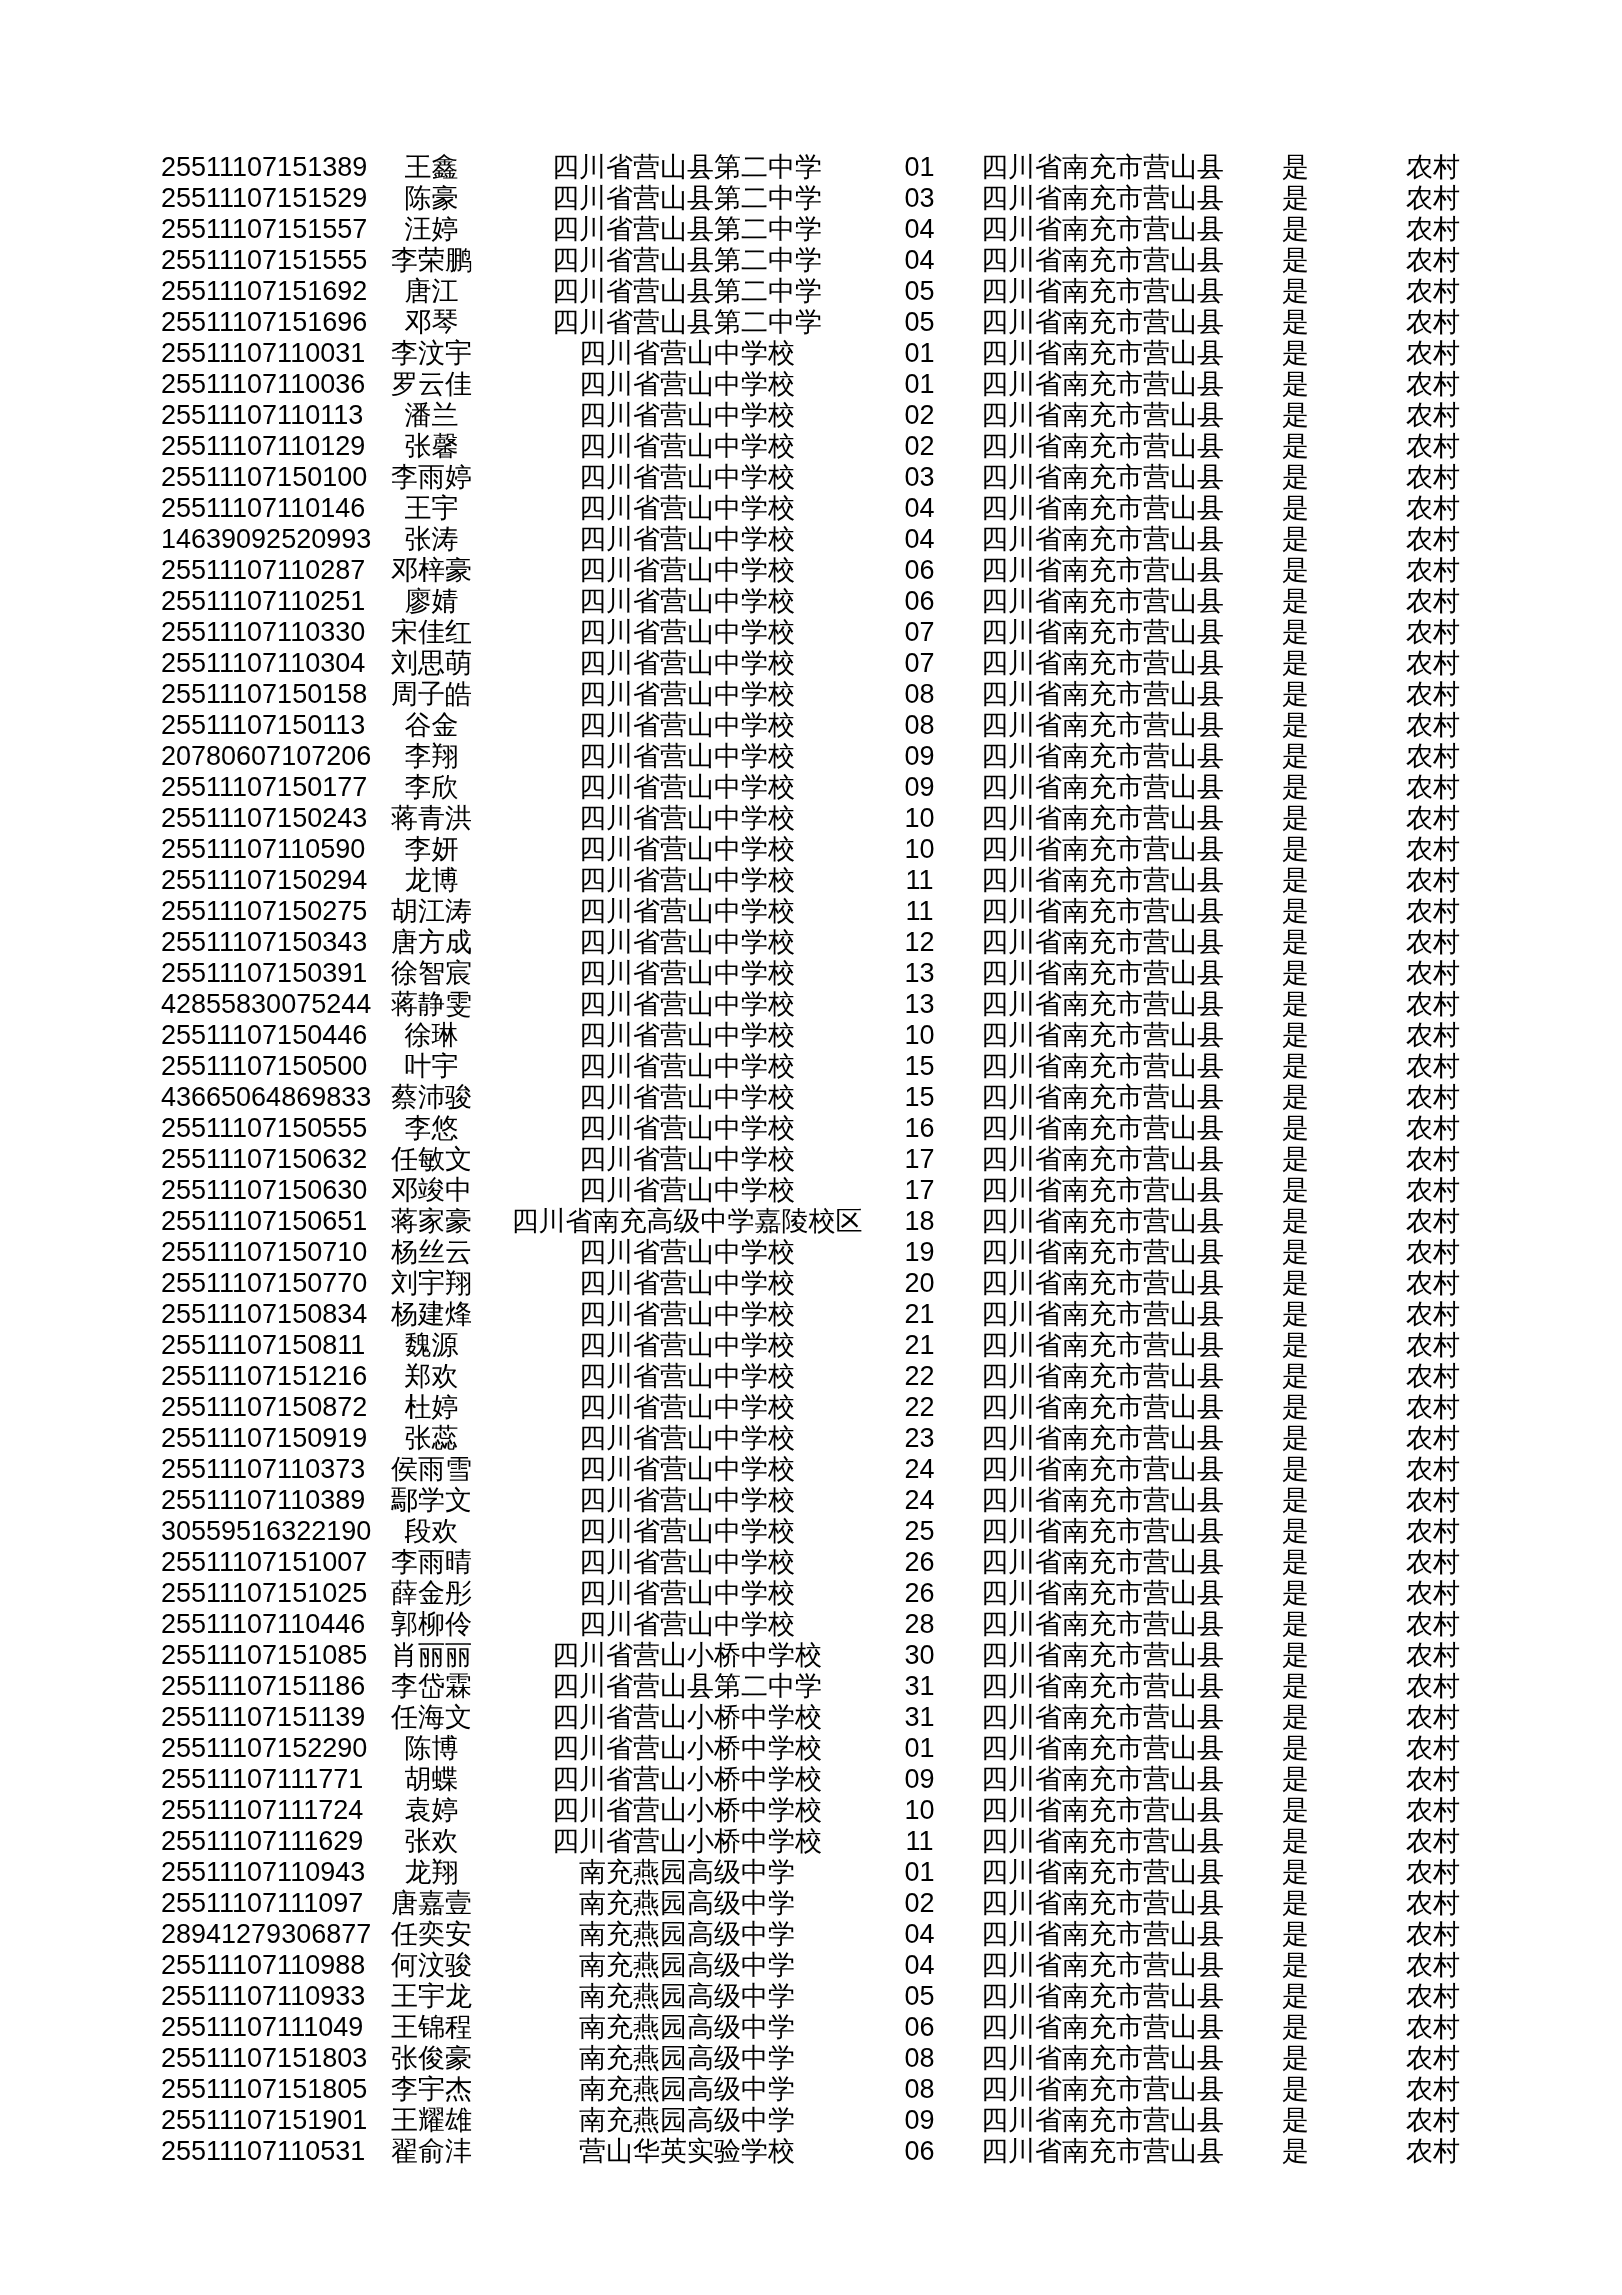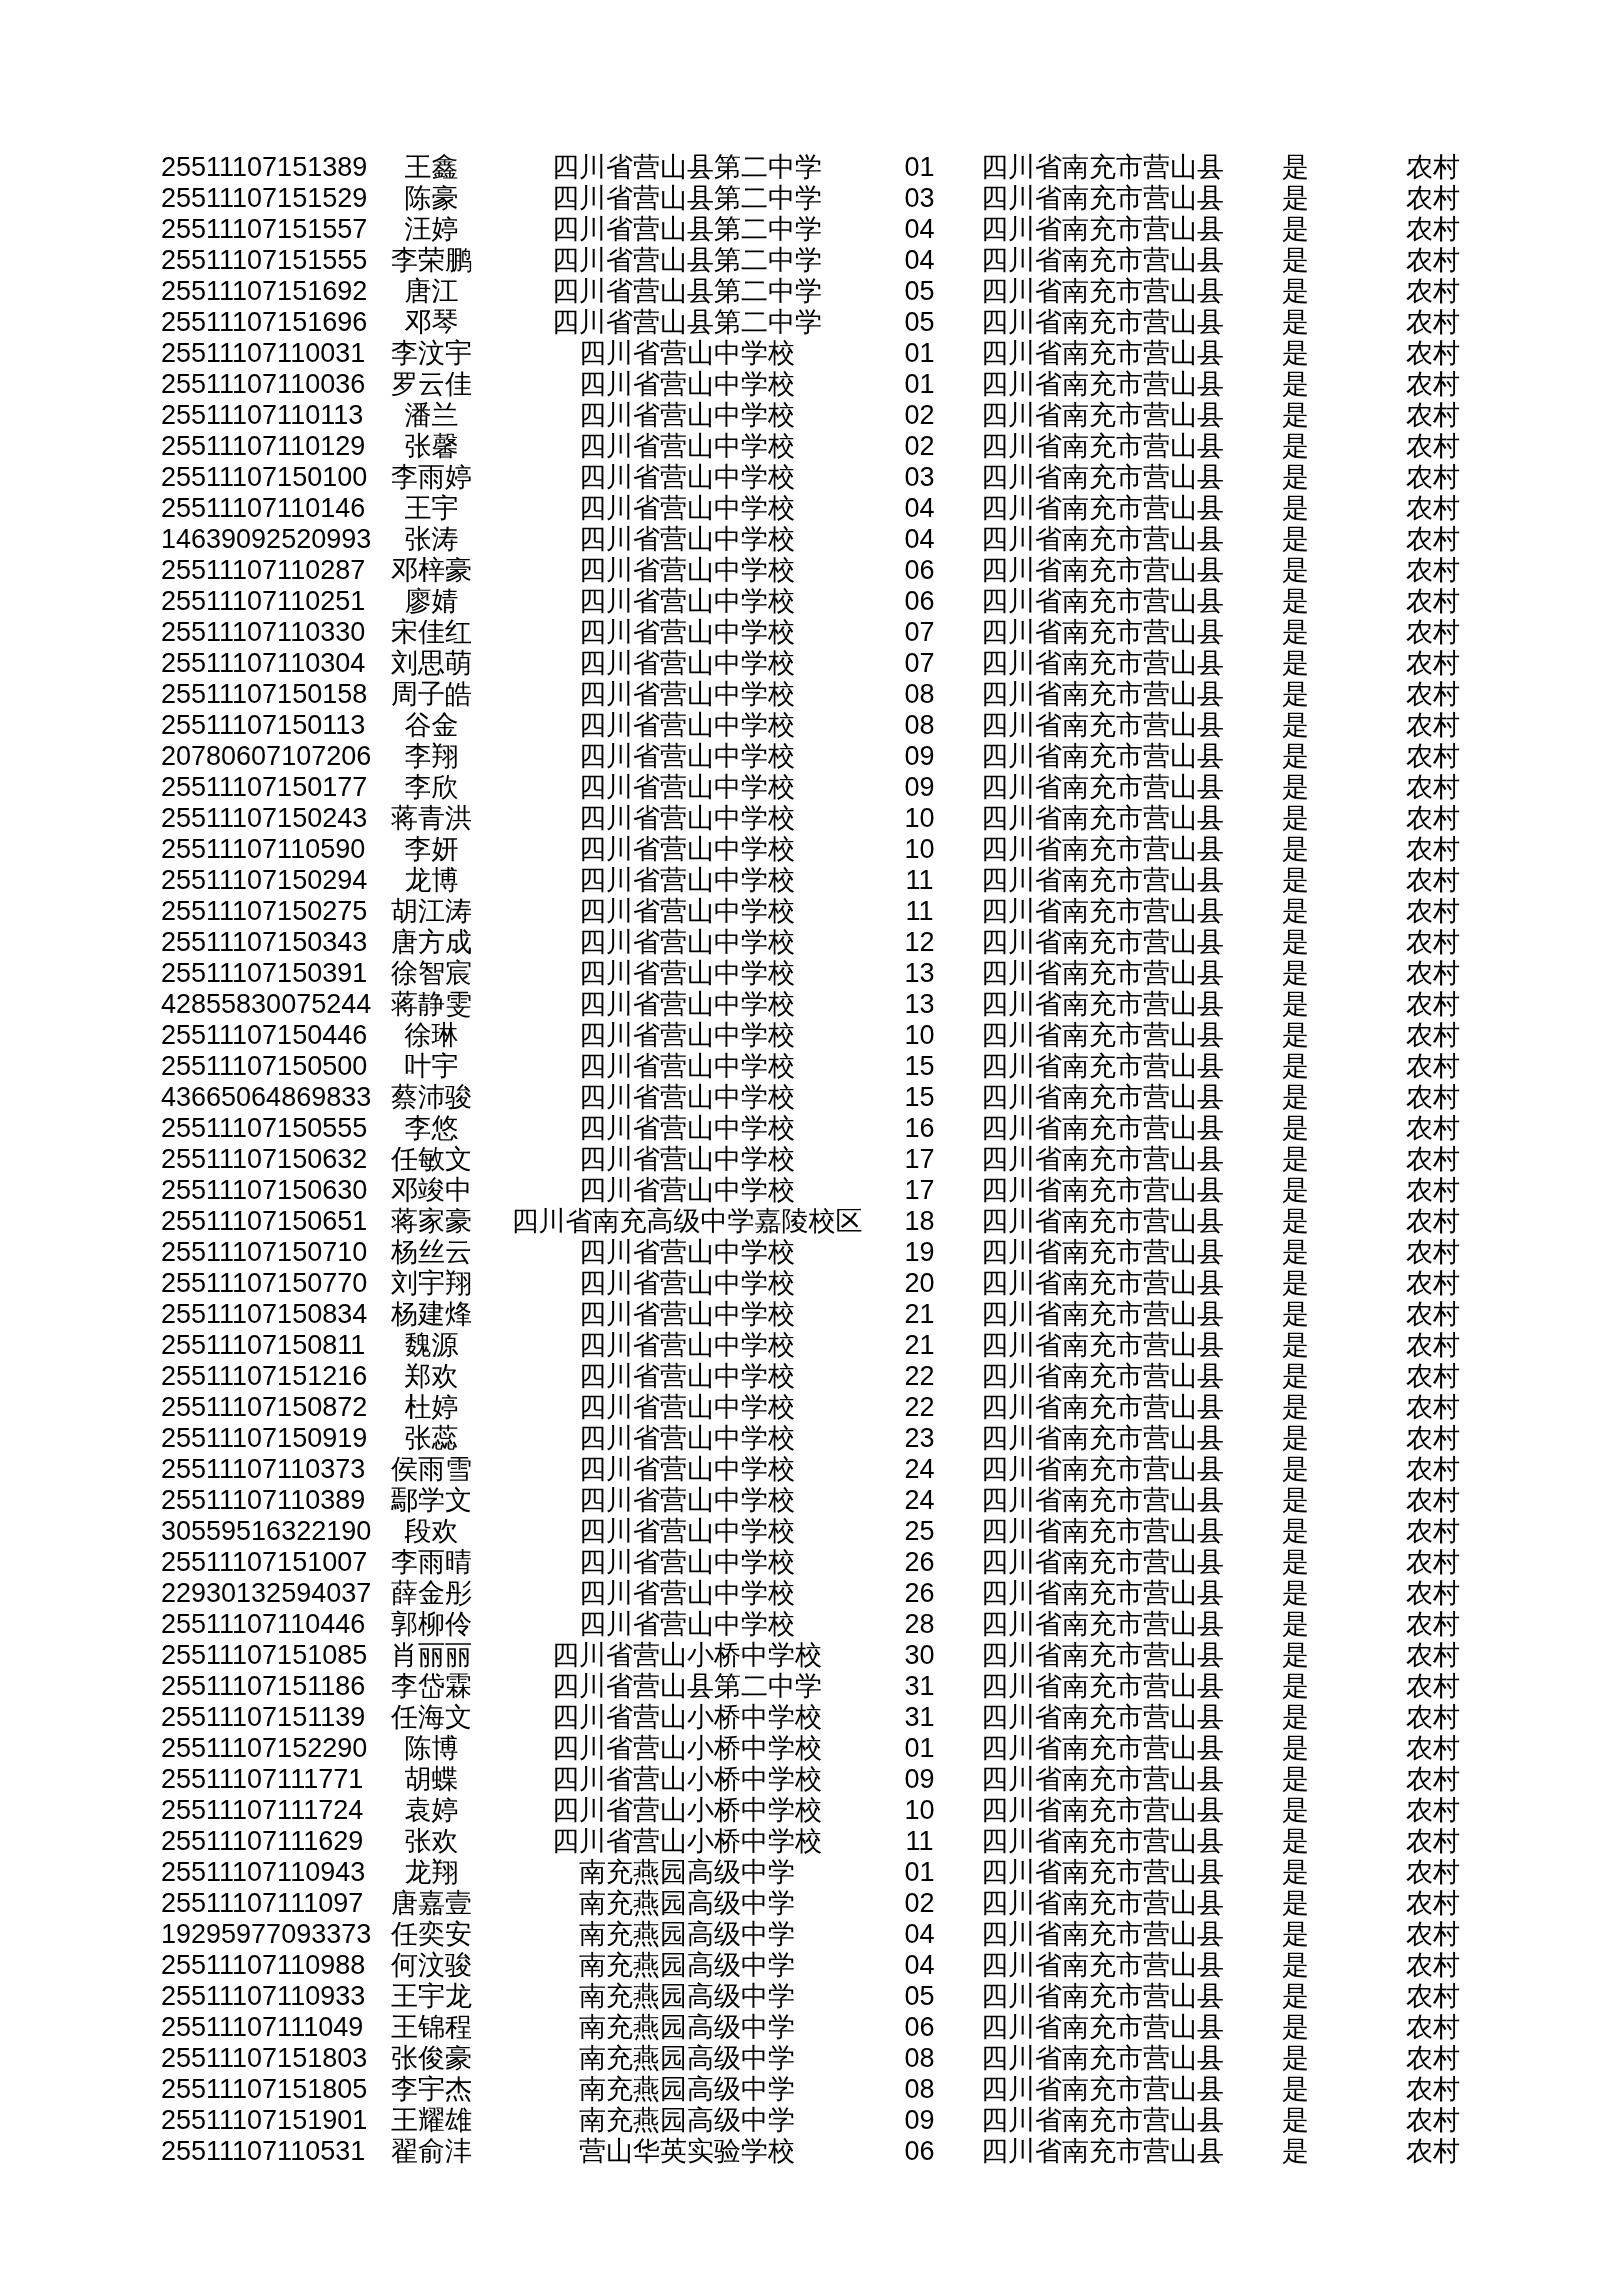--- a/index.html
+++ b/index.html
@@ -454,21 +454,21 @@
     <div class="row">
     <div class="cell c-id">25511107151007</div>
     <div class="cell c-name">李雨晴</div>
     <div class="cell c-school">四川省营山中学校</div>
     <div class="cell c-class">26</div>
     <div class="cell c-region">四川省南充市营山县</div>
     <div class="cell c-confirm">是</div>
     <div class="cell c-residence">农村</div>
   </div>
     <div class="row">
-    <div class="cell c-id">22930132594037</div>
+    <div class="cell c-id">25511107151025</div>
     <div class="cell c-name">薛金彤</div>
     <div class="cell c-school">四川省营山中学校</div>
     <div class="cell c-class">26</div>
     <div class="cell c-region">四川省南充市营山县</div>
     <div class="cell c-confirm">是</div>
     <div class="cell c-residence">农村</div>
   </div>
     <div class="row">
     <div class="cell c-id">25511107110446</div>
     <div class="cell c-name">郭柳伶</div>
@@ -553,21 +553,21 @@
     <div class="row">
     <div class="cell c-id">25511107111097</div>
     <div class="cell c-name">唐嘉壹</div>
     <div class="cell c-school">南充燕园高级中学</div>
     <div class="cell c-class">02</div>
     <div class="cell c-region">四川省南充市营山县</div>
     <div class="cell c-confirm">是</div>
     <div class="cell c-residence">农村</div>
   </div>
     <div class="row">
-    <div class="cell c-id">19295977093373</div>
+    <div class="cell c-id">28941279306877</div>
     <div class="cell c-name">任奕安</div>
     <div class="cell c-school">南充燕园高级中学</div>
     <div class="cell c-class">04</div>
     <div class="cell c-region">四川省南充市营山县</div>
     <div class="cell c-confirm">是</div>
     <div class="cell c-residence">农村</div>
   </div>
     <div class="row">
     <div class="cell c-id">25511107110988</div>
     <div class="cell c-name">何汶骏</div>

